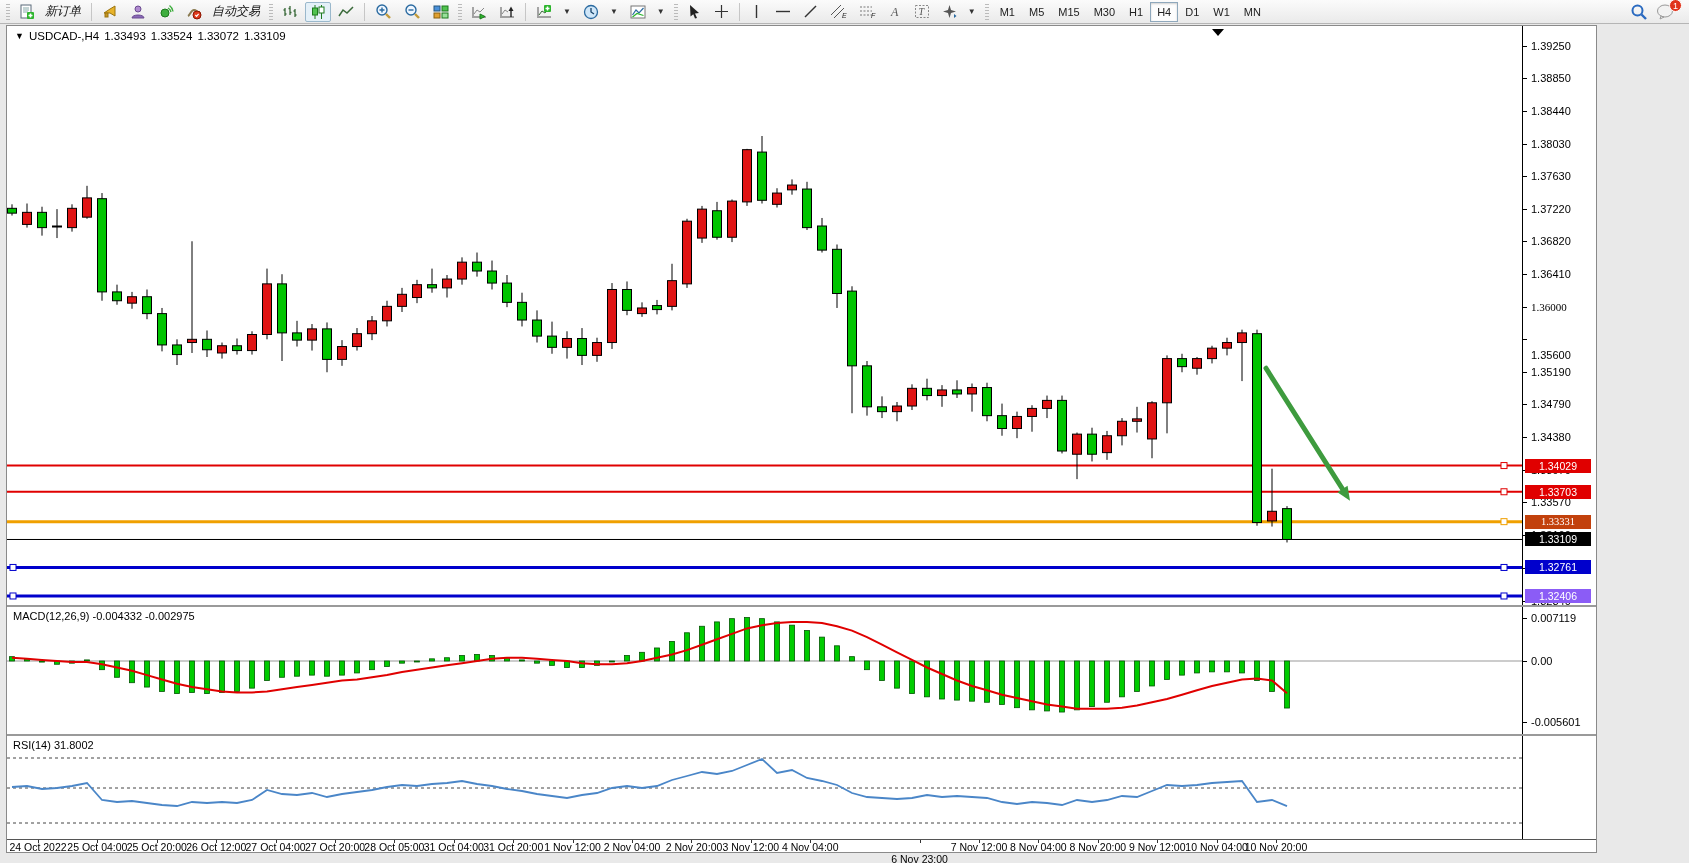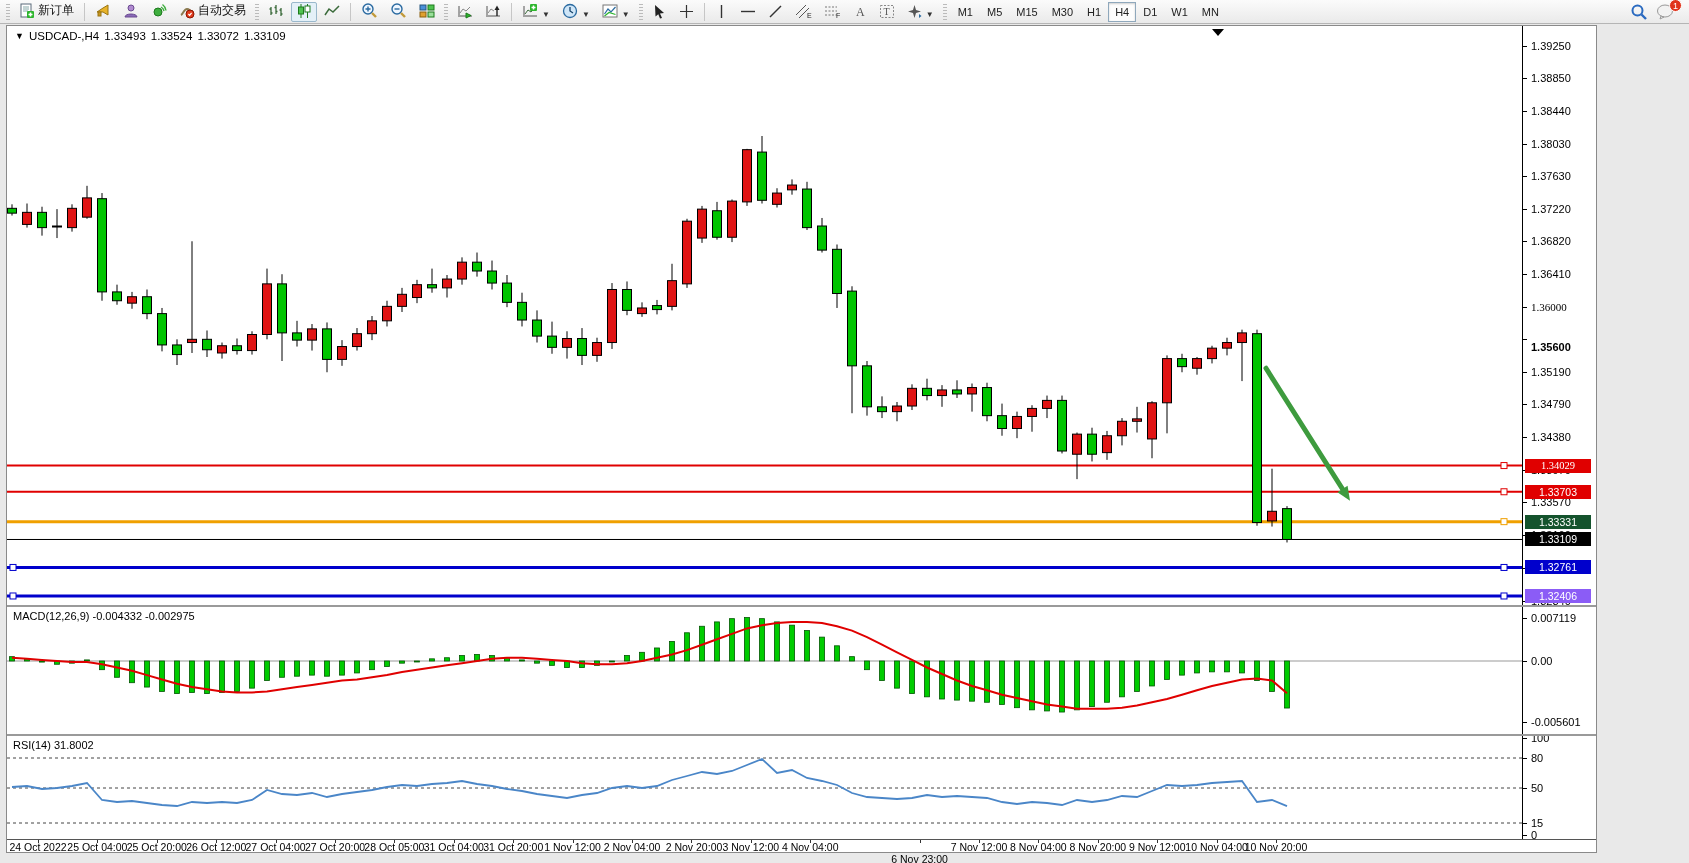--- a/index.html
+++ b/index.html
@@ -2,22 +2,22 @@
 <html><head>
 <meta charset="utf-8">
 <style>
   * { margin:0; padding:0; box-sizing:border-box; }
   html,body { width:1689px; height:863px; background:#e9e9e9; font-family:"Liberation Sans",sans-serif; overflow:hidden; }
 
   
   #toolbar { position:absolute; left:0; top:0; width:1689px; height:24px;
     background:linear-gradient(#fbfbfb,#eaeaea); border-bottom:1px solid #b5b5b5;
     display:flex; align-items:center; padding:0 4px; gap:2px; }
-  .tbtn { display:flex; align-items:flex-end; gap:3px; padding:2px 4px; border:1px solid transparent;
-    border-radius:2px; font-size:12px; color:#111; cursor:default; height:20px; }
+  .tbtn { display:flex; align-items:center; gap:10px; padding:2px 4px; border:1px solid transparent;
+    border-radius:2px; font-size:12px; color:#111; cursor:default; height:20px;font-style:italic; }
   .grip { width:4px; height:16px; margin:0 2px;
     background:repeating-linear-gradient(#bbb 0 1px, transparent 1px 3px); }
   .sep { width:1px; height:18px; background:#c6c6c6; margin:0 3px; }
   .caret { font-size:8px; color:#333; margin-left:1px; }
   .tf { font-size:11px; color:#222; padding:3px 6px; border:1px solid transparent; height:20px; display:flex; align-items:center; }
   .tf.active { background:#fdfdfd; border:1px solid #8fa8bc; box-shadow:inset 0 1px 2px rgba(0,0,0,.18); }
   #tb-right { margin-left:auto; display:flex; align-items:center; gap:8px; padding-right:10px; }
   .badge { position:absolute; top:-4px; right:-7px; background:#e0341c; color:#fff; border-radius:50%;
     width:13px; height:13px; font-size:9px; display:flex; align-items:center; justify-content:center; border:1px solid #fff; }
   svg.icon { display:block; }
@@ -659,40 +659,40 @@
         <div class="tick-label" style="top: 144.183px;">1.37630</div>
         <div class="tick-dash" style="top: 183.131px;"></div>
         <div class="tick-label" style="top: 177.131px;">1.37220</div>
         <div class="tick-dash" style="top: 215.275px;"></div>
         <div class="tick-label" style="top: 209.275px;">1.36820</div>
         <div class="tick-dash" style="top: 248.222px;"></div>
         <div class="tick-label" style="top: 242.222px;">1.36410</div>
         <div class="tick-dash" style="top: 281.17px;"></div>
         <div class="tick-label" style="top: 275.17px; font-family: Liberation Serif, serif;">1.36000</div>
         <div class="tick-dash" style="top: 313.314px;"></div>
-        <div class="tick-label" style="top: 315px; font-weight: bold;">1.35600</div>
+        <div class="tick-label" style="top: 323px;">1.35600</div>
         <div class="tick-dash" style="top: 346.262px;"></div>
         <div class="tick-label" style="top: 340.262px;">1.35190</div>
         <div class="tick-dash" style="top: 378.406px;"></div>
         <div class="tick-label" style="top: 372.406px;">1.34790</div>
         <div class="tick-dash" style="top: 411.353px;"></div>
         <div class="tick-label" style="top: 405.353px;">1.34380</div>
         <div class="tick-dash" style="top: 444.301px;"></div>
         <div class="tick-label" style="top: 438.301px;">1.33970</div>
         <div class="tick-dash" style="top: 476.445px;"></div>
         <div class="tick-label" style="top: 470.445px;">1.33570</div>
         <div class="tick-dash" style="top: 509.392px;"></div>
         <div class="tick-label" style="top: 503.392px;">1.33160</div>
         <div class="tick-dash" style="top: 542.34px;"></div>
         <div class="tick-label" style="top: 536.34px;">1.32750</div>
         <div class="tick-dash" style="top: 575.288px;"></div>
         <div class="tick-label" style="top: 569.288px;">1.32340</div>
-        <div class="line-label" style="top: 432.56px; background: rgb(224, 0, 0); font-family: Liberation Serif, serif;">1.34029</div>
+        <div class="line-label" style="top: 432.56px; background: rgb(224, 0, 0);">1.34029</div>
         <div class="line-label" style="top: 458.757px; background: rgb(224, 0, 0);">1.33703</div>
-        <div class="line-label" style="top: 488.651px; background: #14532d;">1.33331</div>
+        <div class="line-label" style="top: 488.651px; background: #c2410c; font-family: Liberation Serif, serif;">1.33331</div>
         <div class="line-label" style="top: 506.491px; background: rgb(0, 0, 0);">1.33109</div>
         <div class="line-label" style="top: 534.456px; background: rgb(0, 0, 204);">1.32761</div>
         <div class="line-label" style="top: 562.984px; background: #8b5cf6;">1.32406</div>
       </div>
   </div>
 
   <div id="macd-panel" class="panel">
     <div class="ind-label">MACD(12,26,9) -0.004332 -0.002975</div>
     <div class="plot">
       <svg id="macd-svg" width="1516" height="127">
@@ -799,32 +799,20 @@
   <div id="rsi-panel" class="panel">
     <div class="ind-label">RSI(14) 31.8002</div>
     <div class="plot">
       <svg id="rsi-svg" width="1516" height="103">
           <line x1="0" y1="22" x2="1516" y2="22" stroke="#444" stroke-width="1" stroke-dasharray="3 3"></line>
           <line x1="0" y1="52" x2="1516" y2="52" stroke="#444" stroke-width="1" stroke-dasharray="3 3"></line>
           <line x1="0" y1="87" x2="1516" y2="87" stroke="#444" stroke-width="1" stroke-dasharray="3 3"></line>
           <polyline points="5,51.0 20,50.0 35,53.0 50,52.0 65,50.0 80,47.0 95,64.0 110,66.0 125,65.0 140,67.0 155,69.0 170,70.0 185,66.0 200,67.0 215,66.0 230,67.0 245,64.0 260,54.0 275,58.0 290,59.0 305,57.0 320,61.0 335,58.0 350,56.0 365,54.0 380,51.0 395,49.0 410,50.0 425,48.0 440,47.0 455,45.0 470,48.0 485,50.0 500,53.0 515,55.0 530,58.0 545,60.0 560,62.0 575,59.0 590,57.0 605,52.0 620,50.0 635,52.0 650,50.0 665,44.0 680,40.0 695,36.0 710,38.0 725,35.0 740,29.0 755,23.0 770,37.0 785,34.0 800,42.0 815,45.0 830,49.0 845,57.0 860,61.0 875,62.0 890,63.0 905,62.0 920,59.0 935,61.0 950,60.0 965,61.0 980,62.0 995,66.0 1010,68.0 1025,66.0 1040,67.0 1055,69.0 1070,64.0 1085,66.0 1100,64.0 1115,60.0 1130,61.0 1145,55.0 1160,49.0 1175,50.0 1190,49.0 1205,47.0 1220,46.0 1235,45.0 1250,66.0 1265,64.0 1280,70.2" fill="none" stroke="#4a86c8" stroke-width="1.8"></polyline>
         </svg>
     </div>
-    <div class="axis" id="rsi-axis">
-        <div class="tick-dash" style="top: 2px;"></div>
-        <div class="tick-label" style="top: -4px;">100</div>
-        <div class="tick-dash" style="top: 22px;"></div>
-        <div class="tick-label" style="top: 16px;">80</div>
-        <div class="tick-dash" style="top: 52px;"></div>
-        <div class="tick-label" style="top: 46px;">50</div>
-        <div class="tick-dash" style="top: 87px;"></div>
-        <div class="tick-label" style="top: 81px;">15</div>
-        <div class="tick-dash" style="top: 99px;"></div>
-        <div class="tick-label" style="top: 93px;">0</div>
-      </div>
   </div>
 
   <div id="time-axis">
       <div class="time-tick" style="left: 31px;"></div>
       <div class="time-label" style="left: 31px;">24 Oct 2022</div>
       <div class="time-tick" style="left: 90.4px;"></div>
       <div class="time-label" style="left: 90.4px;">25 Oct 04:00</div>
       <div class="time-tick" style="left: 149.8px;"></div>
       <div class="time-label" style="left: 149.8px;">25 Oct 20:00</div>
       <div class="time-tick" style="left: 209.2px;"></div>

